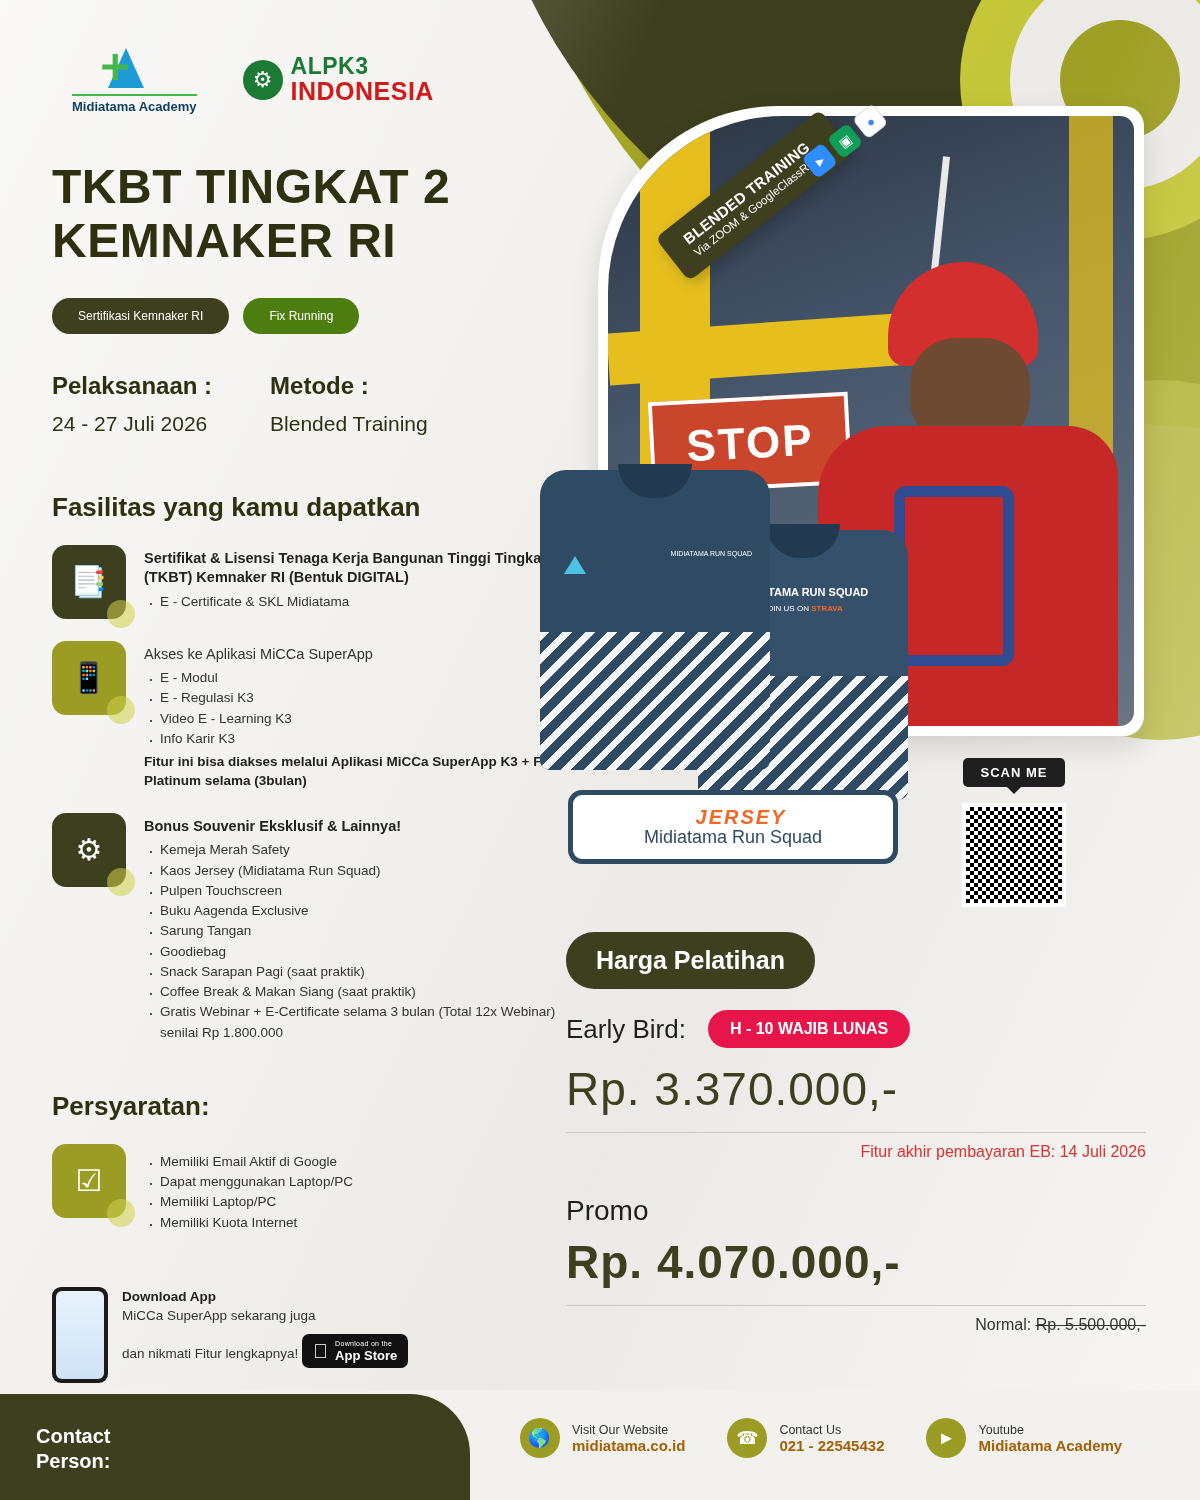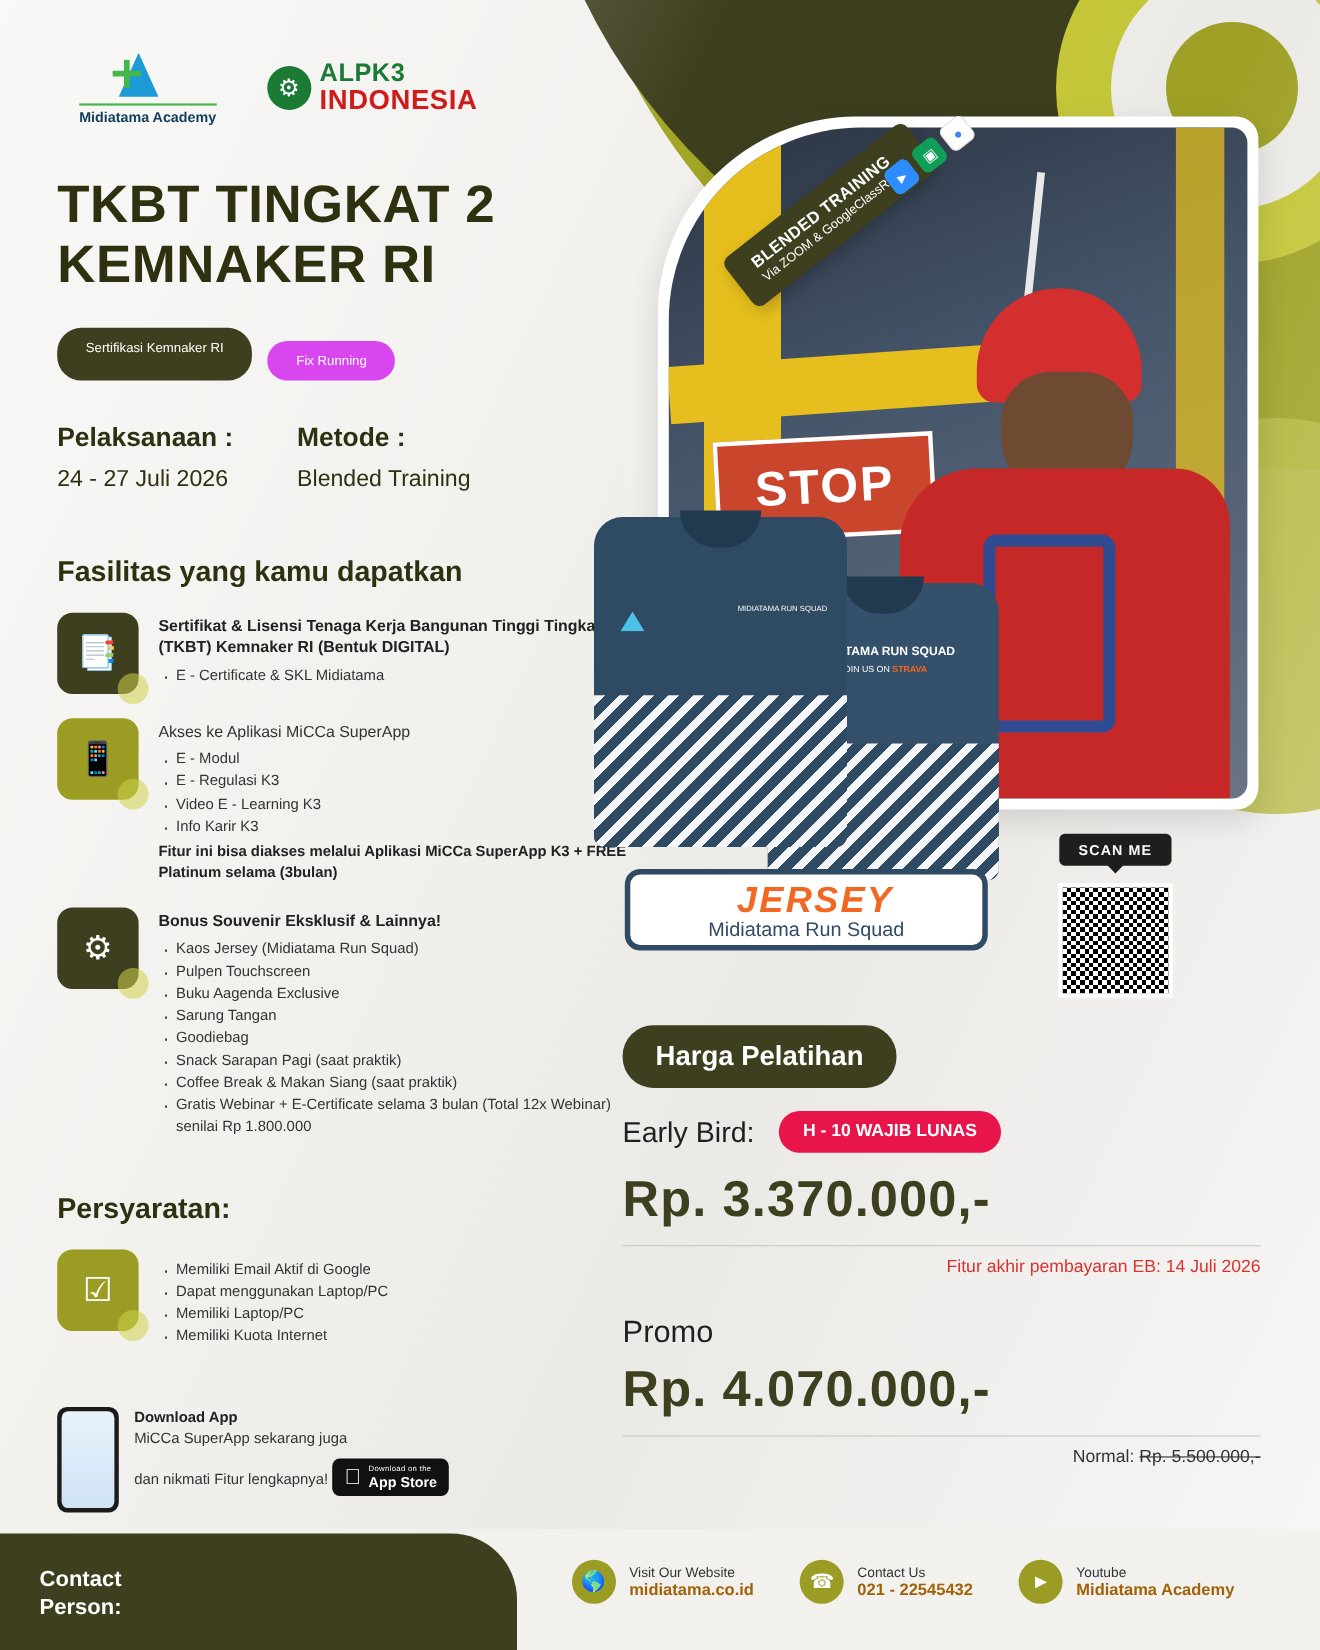--- a/index.html
+++ b/index.html
@@ -80,21 +80,21 @@
   .left { position: absolute; left: 52px; top: 160px; width: 520px; z-index: 5; }
   h1.title {
     font-size: 48px; line-height: 1.12; font-weight: bold; color: #2e3010;
     letter-spacing: .5px;
   }
   .pills { display: flex; gap: 14px; margin-top: 30px; }
   .pill {
     border-radius: 22px; padding: 11px 26px; font-size: 12px; color: #fff;
   }
   .pill.dark { background: #3e3f1e; }
-  .pill.olive { background: #d946ef; margin-top: 12px; }
+  .pill.olive { background: #4d7c0f; }
 
   .meta { display: flex; gap: 58px; margin-top: 38px; }
   .meta h3 { font-size: 24px; color: #2e3010; font-weight: bold; }
   .meta p  { font-size: 21px; color: #2e3010; margin-top: 12px; }
 
   h2.section { font-size: 26px; font-weight: bold; color: #2e3010; margin-top: 56px; }
 
   .fac-row { display: flex; gap: 18px; margin-top: 22px; }
   .badge {
     width: 74px; height: 74px; flex: 0 0 74px; border-radius: 14px;
@@ -224,21 +224,21 @@
   .jersey.back .txt-b1 { position:absolute; left:0; right:0; top: 56px; text-align:center; color:#fff; font-size: 11px; font-weight:bold; }
   .jersey.back .txt-b2 { position:absolute; left:0; right:0; top: 74px; text-align:center; color:#fff; font-size: 8px; }
   .jersey.back .txt-b2 i { color:#f26722; font-style: normal; font-weight: bold; }
 
   .jersey-label {
     position: absolute; left: 568px; top: 790px; width: 330px; height: 74px;
     background: #fff; border: 5px solid #2f4a63; border-radius: 14px; z-index: 7;
     display: flex; flex-direction: column; align-items: center; justify-content: center;
   }
   .jersey-label .j1 {
-    font-size: 33px; font-weight: bold; font-style: italic; color: #f26722; letter-spacing: 2px; margin-left: 16px;
+    font-size: 20px; font-weight: bold; font-style: italic; color: #f26722; letter-spacing: 2px; margin-left: 16px;
   }
   .jersey-label .j2 { font-size: 18px; color: #2f4a63; margin-top: -2px; }
 
   
   .scanme {
     position: absolute; left: 962px; top: 758px; z-index: 7; text-align:center;
   }
   .scanme .tag {
     background: #1e1e1e; color: #fff; font-size: 13px; font-weight: bold;
     padding: 7px 18px; border-radius: 5px; letter-spacing: 1px; display:inline-block;
@@ -264,21 +264,21 @@
     background: #3e3f1e; color: #fff; font-size: 25px; font-weight: bold;
     padding: 14px 30px; border-radius: 28px;
   }
   .price-area { position: absolute; left: 566px; top: 1010px; width: 580px; z-index: 6; }
   .eb-row { display: flex; align-items: center; gap: 22px; }
   .eb-label { font-size: 26px; color: #1f1f1f; }
   .eb-badge {
     background: #e8154a; color: #fff; font-size: 16px; font-weight: bold;
     border-radius: 20px; padding: 10px 22px;
   }
-  .big-price { font-size: 46px; font-weight: bold; color: #3e3f1e; margin-top: 14px; letter-spacing: 1px; }
+  .big-price { font-size: 46px; font-weight: normal; color: #3e3f1e; margin-top: 14px; letter-spacing: 1px; }
   .rule { height: 1px; background: #c9c9c2; margin: 16px 0 10px; }
   .eb-deadline { font-size: 16px; color: #333; text-align: right; }
   .eb-deadline span { color: #d8332f; }
   .promo-label { font-size: 28px; color: #1f1f1f; margin-top: 34px; }
   .promo-price { font-size: 46px; font-weight: bold; color: #3e3f1e; margin-top: 8px; letter-spacing: 1px; }
   .normal-row { font-size: 16px; color: #333; text-align: right; margin-top: 0; }
   .normal-row s { color: #333; }
 
   
   .footer {
@@ -373,20 +373,21 @@
       </ul>
       <div class="foot">Fitur ini bisa diakses melalui Aplikasi MiCCa SuperApp K3 + FREE Platinum selama (3bulan)</div>
     </div>
   </div>
 
   <div class="fac-row">
     <div class="badge dark">⚙</div>
     <div class="fac-body">
       <div class="lead">Bonus Souvenir Eksklusif &amp; Lainnya!</div>
       <ul class="dots">
+        <li>Kemeja Merah Safety</li>
         <li>Kaos Jersey (Midiatama Run Squad)</li>
         <li>Pulpen Touchscreen</li>
         <li>Buku Aagenda Exclusive</li>
         <li>Sarung Tangan</li>
         <li>Goodiebag</li>
         <li>Snack Sarapan Pagi (saat praktik)</li>
         <li>Coffee Break &amp; Makan Siang (saat praktik)</li>
         <li>Gratis Webinar + E-Certificate selama 3 bulan (Total 12x Webinar) senilai Rp 1.800.000</li>
       </ul>
     </div>

